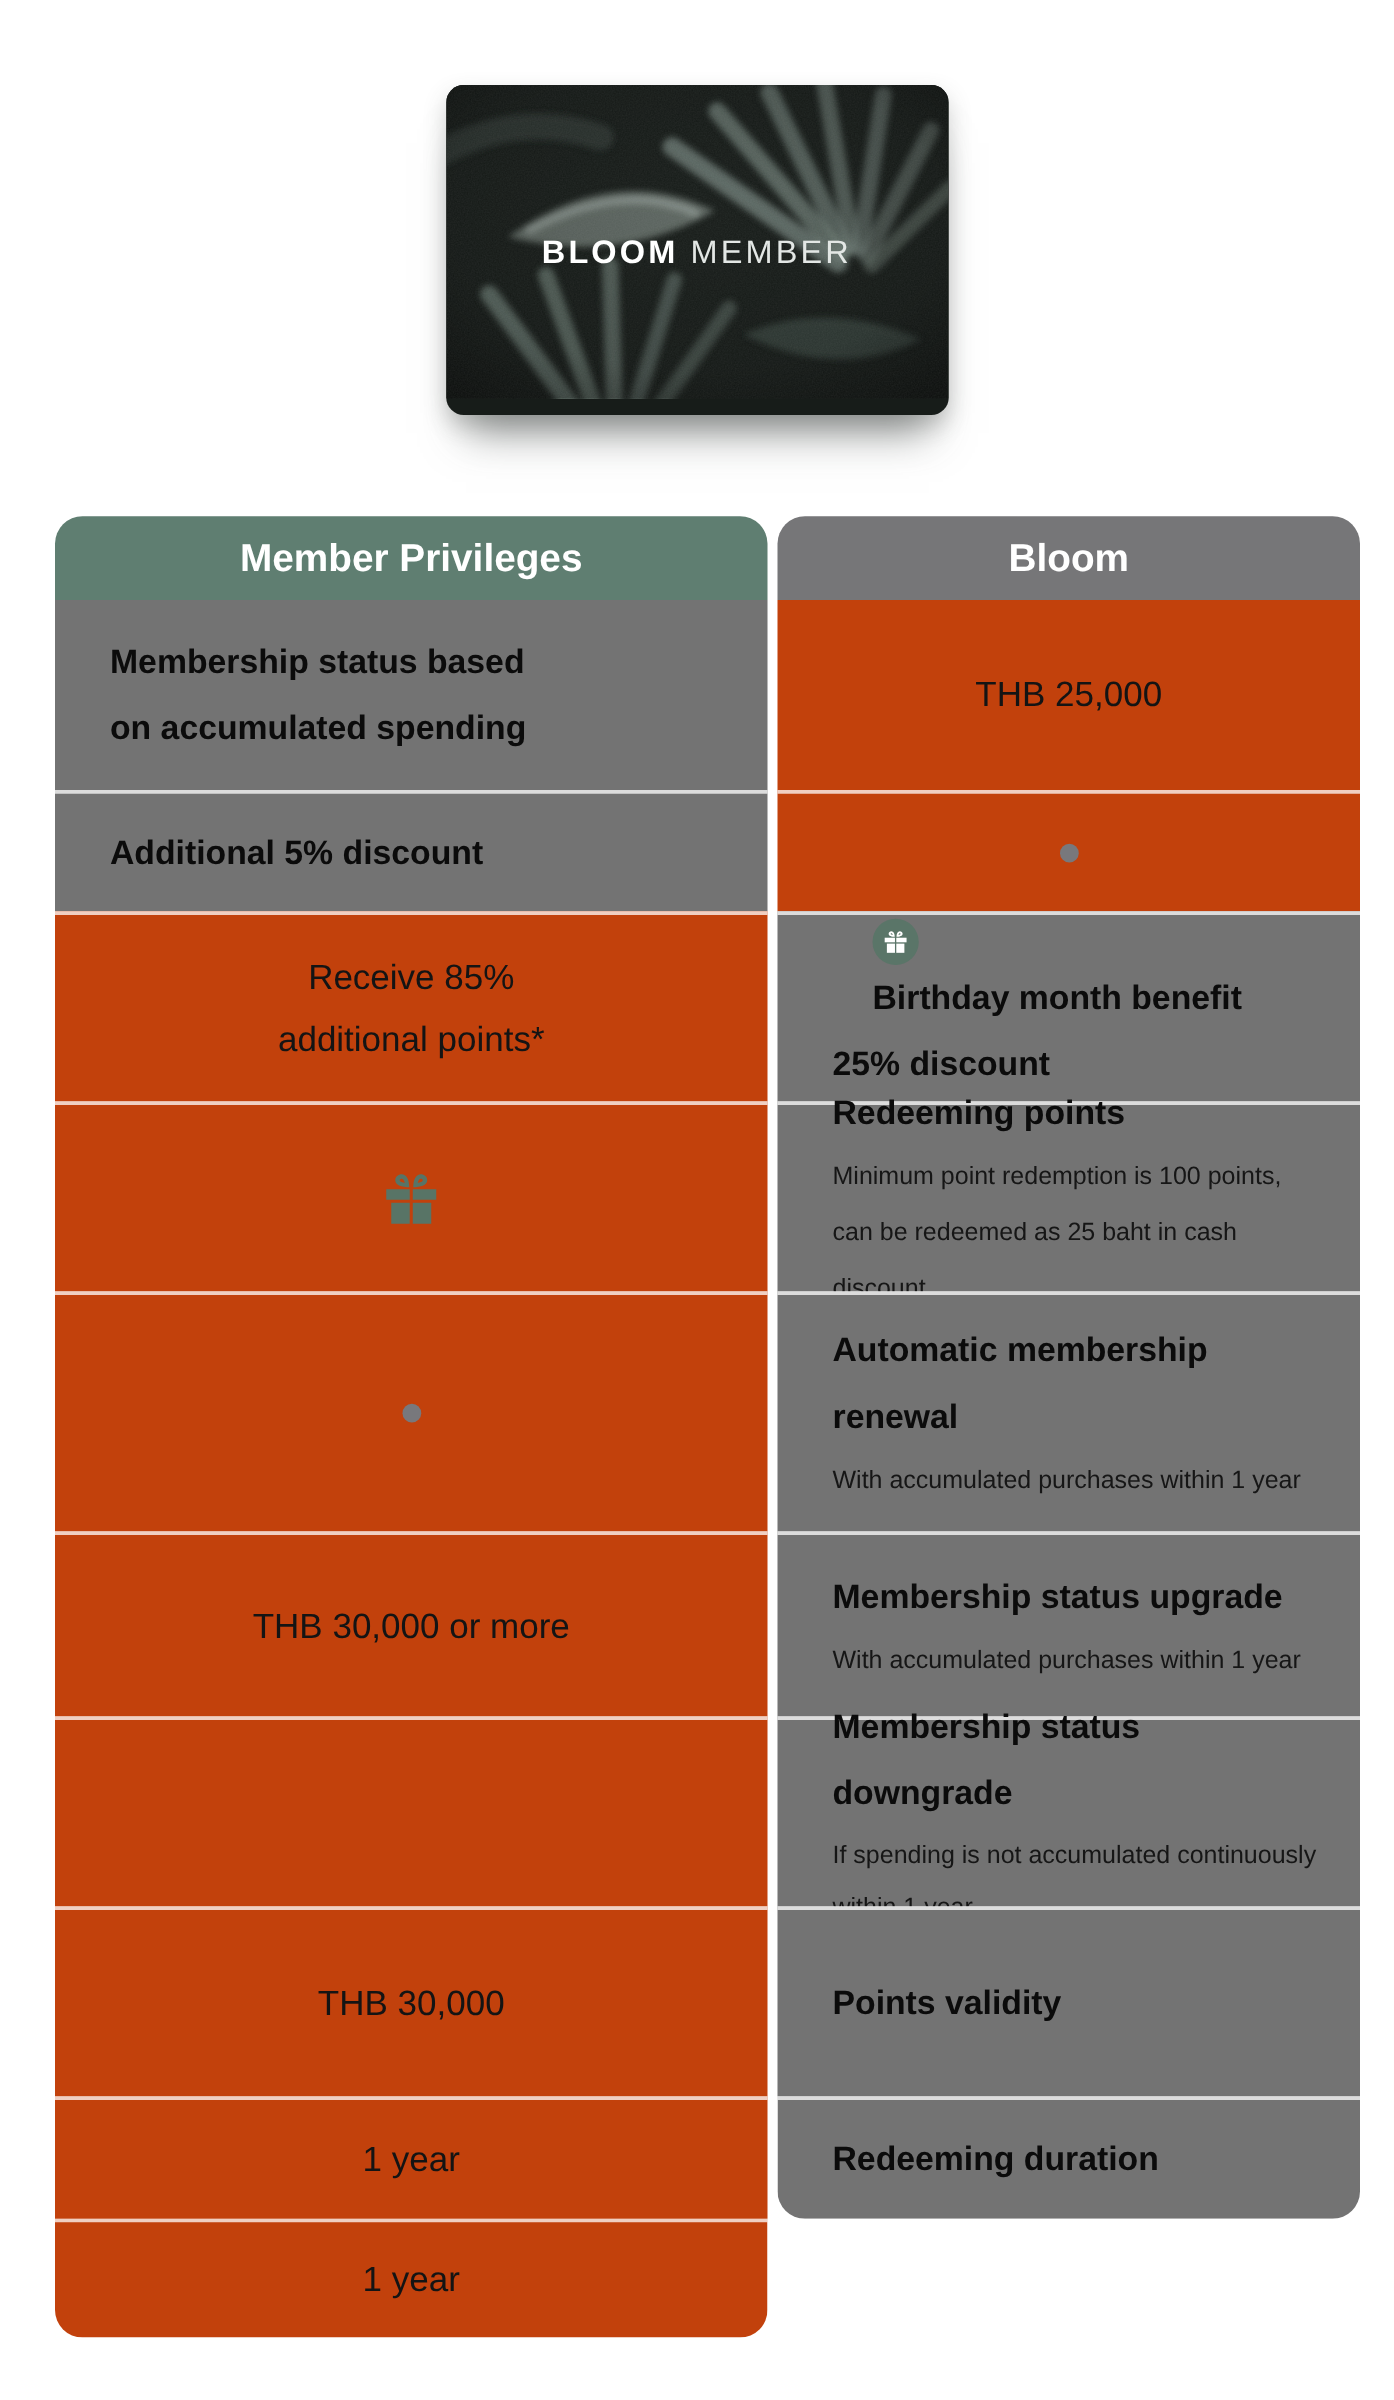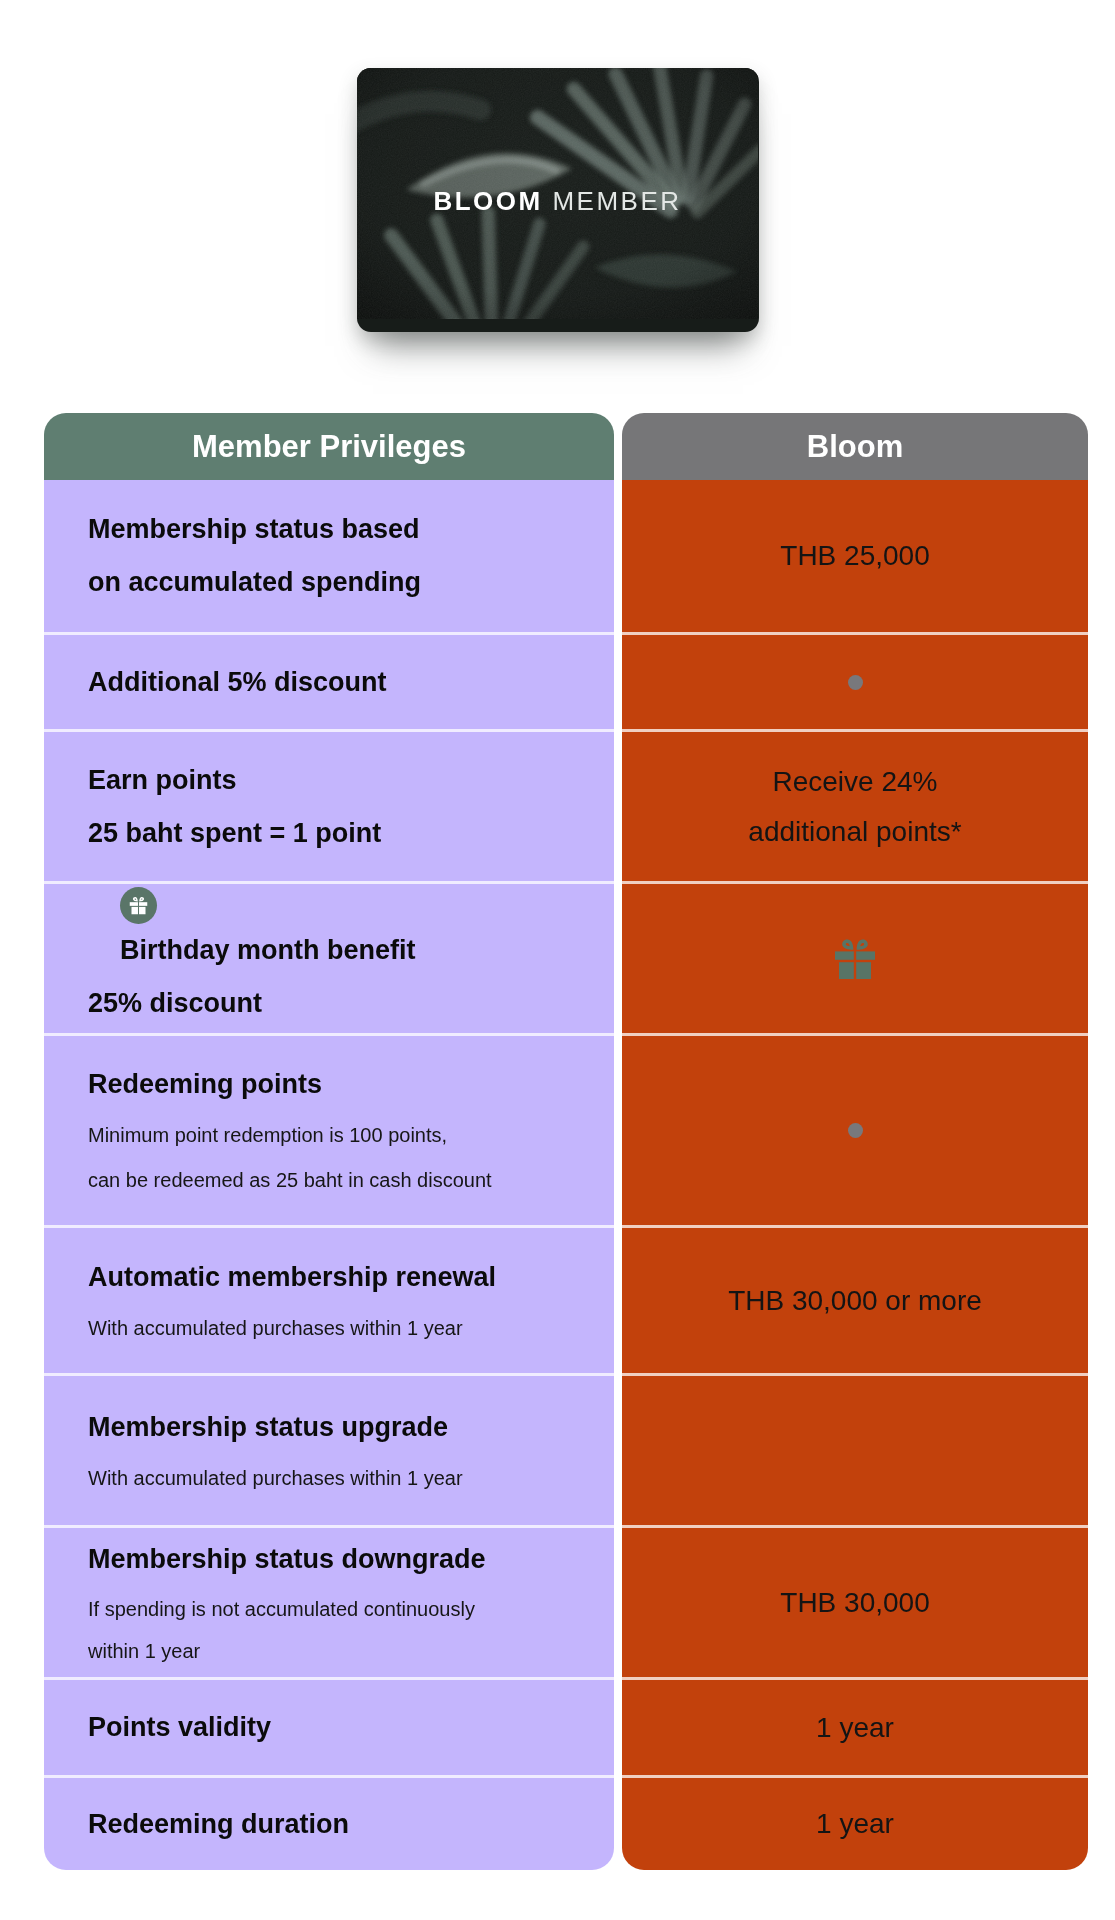--- a/index.html
+++ b/index.html
@@ -27,21 +27,21 @@
     grid-template-columns:570px 466px;
     column-gap:8px;
     grid-template-rows:67px 152px 97px 152px 152px 192px 148px 152px 152px 98px 95px;
   }
   .hcell{display:flex;align-items:center;justify-content:center;
     color:#ffffff;font-weight:700;font-size:31px;}
   .hcell.hl{background:#5F7E71;border-radius:22px 22px 0 0;}
   .hcell.hr{background:#767678;border-radius:22px 22px 0 0;}
 
   .cell{box-sizing:border-box;}
-  .cl{background:#c4b5fd;display:flex;flex-direction:column;justify-content:center;
+  .cl{background:#737373;display:flex;flex-direction:column;justify-content:center;
       padding:0 28px 0 44px;}
   .cr{background:#c2410c;display:flex;flex-direction:column;justify-content:center;
       align-items:center;text-align:center;}
   .div-line{border-top:3px solid rgba(255,255,255,0.75);}
   .rb-l{border-radius:0 0 22px 22px;}
   .rb-r{border-radius:0 0 22px 22px;}
 
   .title{font-weight:700;font-size:27px;color:#0b0b0b;line-height:53px;}
   .title .tl{display:block;}
   .subtitle{font-weight:400;font-size:20px;color:#161616;line-height:45px;margin-top:2px;}
@@ -129,29 +129,23 @@
 
   <div class="cell cl div-line">
     <div class="title">
       <span class="tl">Additional 5% discount</span>
     </div>
   </div>
   <div class="cell cr div-line">
     <span class="dot"></span>
   </div>
 
-  <div class="cell cl div-line">
-    <div class="title">
-      <span class="tl">Earn points</span>
-      <span class="tl">25 baht spent = 1 point</span>
-    </div>
-  </div>
-  <div class="cell cr div-line">
-    <div class="value">
-      <span class="vl">Receive 24%</span>
+  <div class="cell cr div-line">
+    <div class="value">
+      <span class="vl">Receive 85%</span>
       <span class="vl">additional points*</span>
     </div>
   </div>
 
   <div class="cell cl div-line">
     <div class="title">
       <span class="tl bday-line">
         <span class="gift-circle">
           <svg width="21" height="21" viewBox="0 0 24 24">
             <g fill="#ffffff">

